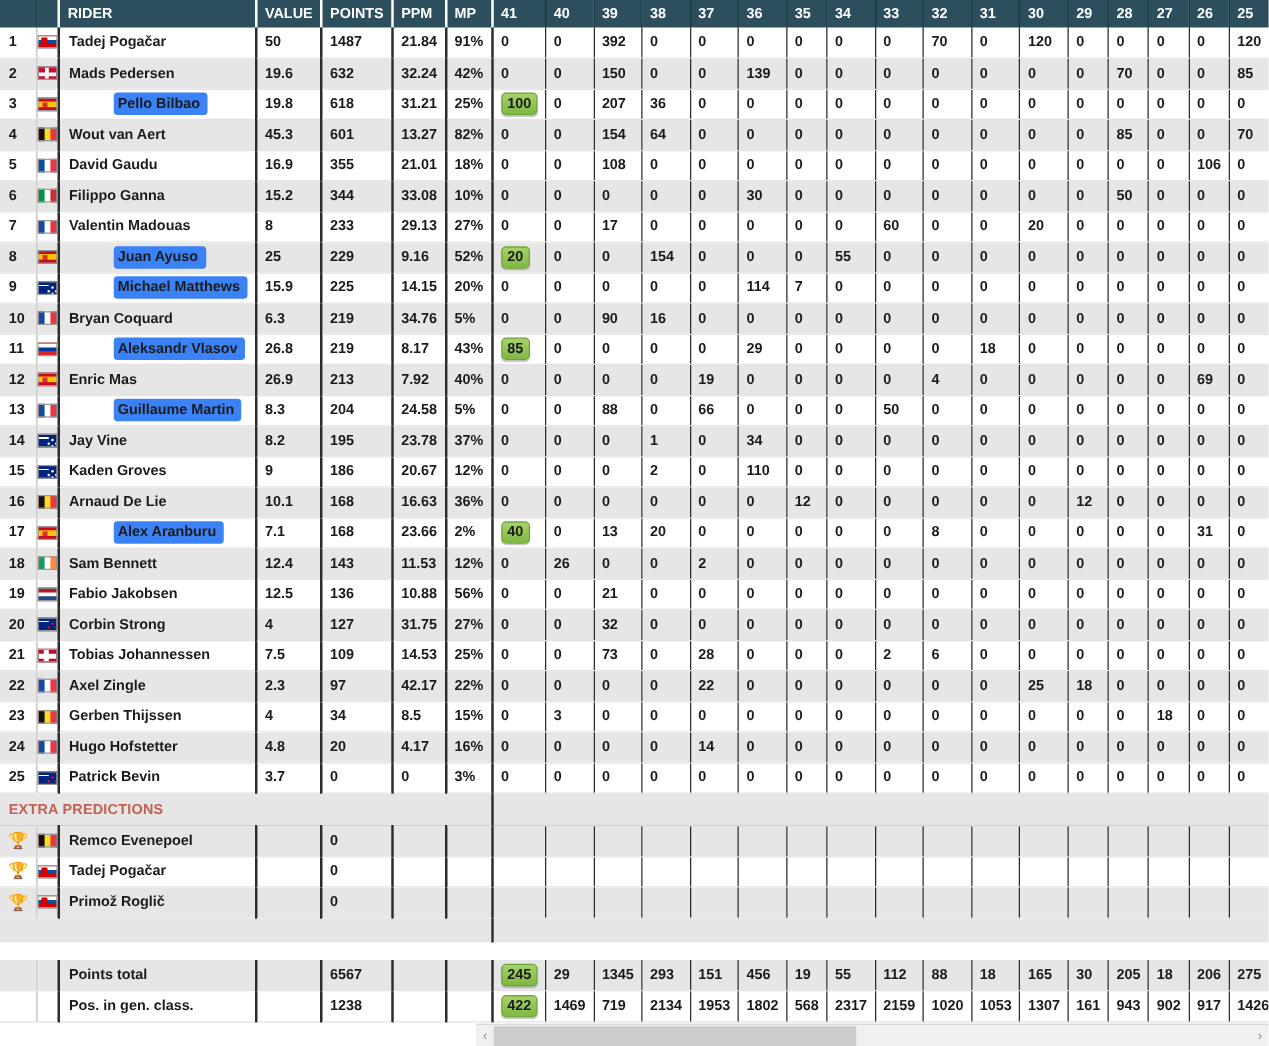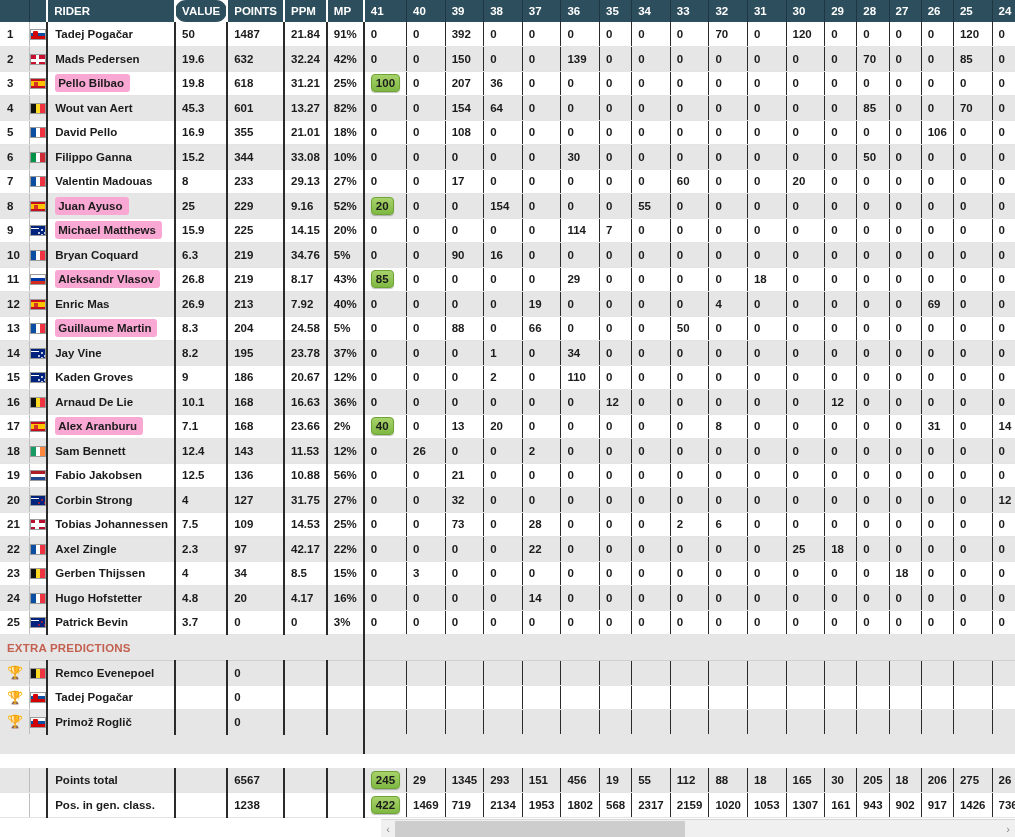--- a/index.html
+++ b/index.html
@@ -58,21 +58,21 @@
   td.c-rider { width: 127px; border-right: 2px solid #2b2b2b; padding-left: 7px;}
   td.c-val   { width: 50px; border-right: 2px solid #2b2b2b;}
   td.c-pts   { width: 54px; border-right: 2px solid #2b2b2b;}
   td.c-ppm   { width: 44px; border-right: 2px solid #2b2b2b; margin-top: 12px;}
   td.c-mp    { width: 40px; border-right: 2px solid #2b2b2b;}
   td.c-num   { width: 35px; border-right: 1px solid #2b2b2b; }
 
   th.c-rank  { width: 28px; }
   th.c-flag  { width: 36px; }
   th.c-rider { width: 127px; }
-  th.c-val   { width: 50px; border-radius: 12px; }
+  th.c-val   { width: 50px; }
   th.c-pts   { width: 54px; }
   th.c-ppm   { width: 44px; }
   th.c-mp    { width: 40px; }
   th.c-num   { width: 35px; }
 
   
   .flag {
     display: inline-block;
     width: 16px; height: 11px;
     border: 1px solid #9a9a9a;
@@ -102,25 +102,26 @@
      box-shadow:3px 3px 0 0 #cc142b,-3px 3px 0 0 #cc142b;}
   .fl-ru { background: linear-gradient(to bottom,#fff 0 33.3%,#0039a6 33.3% 66.6%,#d52b1e 66.6% 100%); }
   .fl-nl { background: linear-gradient(to bottom,#ae1c28 0 33.3%,#fff 33.3% 66.6%,#21468b 66.6% 100%); }
   .fl-no { background: #ba0c2f; }
   .fl-no::before{content:"";position:absolute;left:4px;top:0;width:4px;height:100%;background:#fff;}
   .fl-no::after{content:"";position:absolute;top:3px;left:0;width:100%;height:4px;background:#fff;}
   .fl-ie { background: linear-gradient(to right,#169b62 0 33.3%,#fff 33.3% 66.6%,#ff883e 66.6% 100%); }
 
   
   .hl-name {
-    background: #f9a8d4;
+    background: #3b82f6;
     display: inline-block;
     padding: 2px 6px 2px 3px;
     border-radius: 3px;
     line-height: 14px;
+    margin-left: 36px;
   }
   
   .badge {
     display: inline-block;
     background: linear-gradient(to bottom,#a8d26b,#7fb842);
     border: 1px solid #6ea436;
     border-radius: 4px;
     color: #1b1b1b;
     font-weight: bold;
     padding: 2px 4px;
@@ -324,21 +325,21 @@
           <td class="c-num">0</td>
           <td class="c-num">85</td>
           <td class="c-num">0</td>
           <td class="c-num">0</td>
           <td class="c-num">70</td>
           <td class="c-num">0</td>
         </tr>
         <tr class="odd">
           <td class="c-rank">5</td>
           <td class="c-flag"><span class="flag fl-fr"></span></td>
-          <td class="c-rider">David Pello</td>
+          <td class="c-rider">David Gaudu</td>
           <td class="c-val">16.9</td>
           <td class="c-pts">355</td>
           <td class="c-ppm">21.01</td>
           <td class="c-mp">18%</td>
           <td class="c-num">0</td>
           <td class="c-num">0</td>
           <td class="c-num">108</td>
           <td class="c-num">0</td>
           <td class="c-num">0</td>
           <td class="c-num">0</td>

